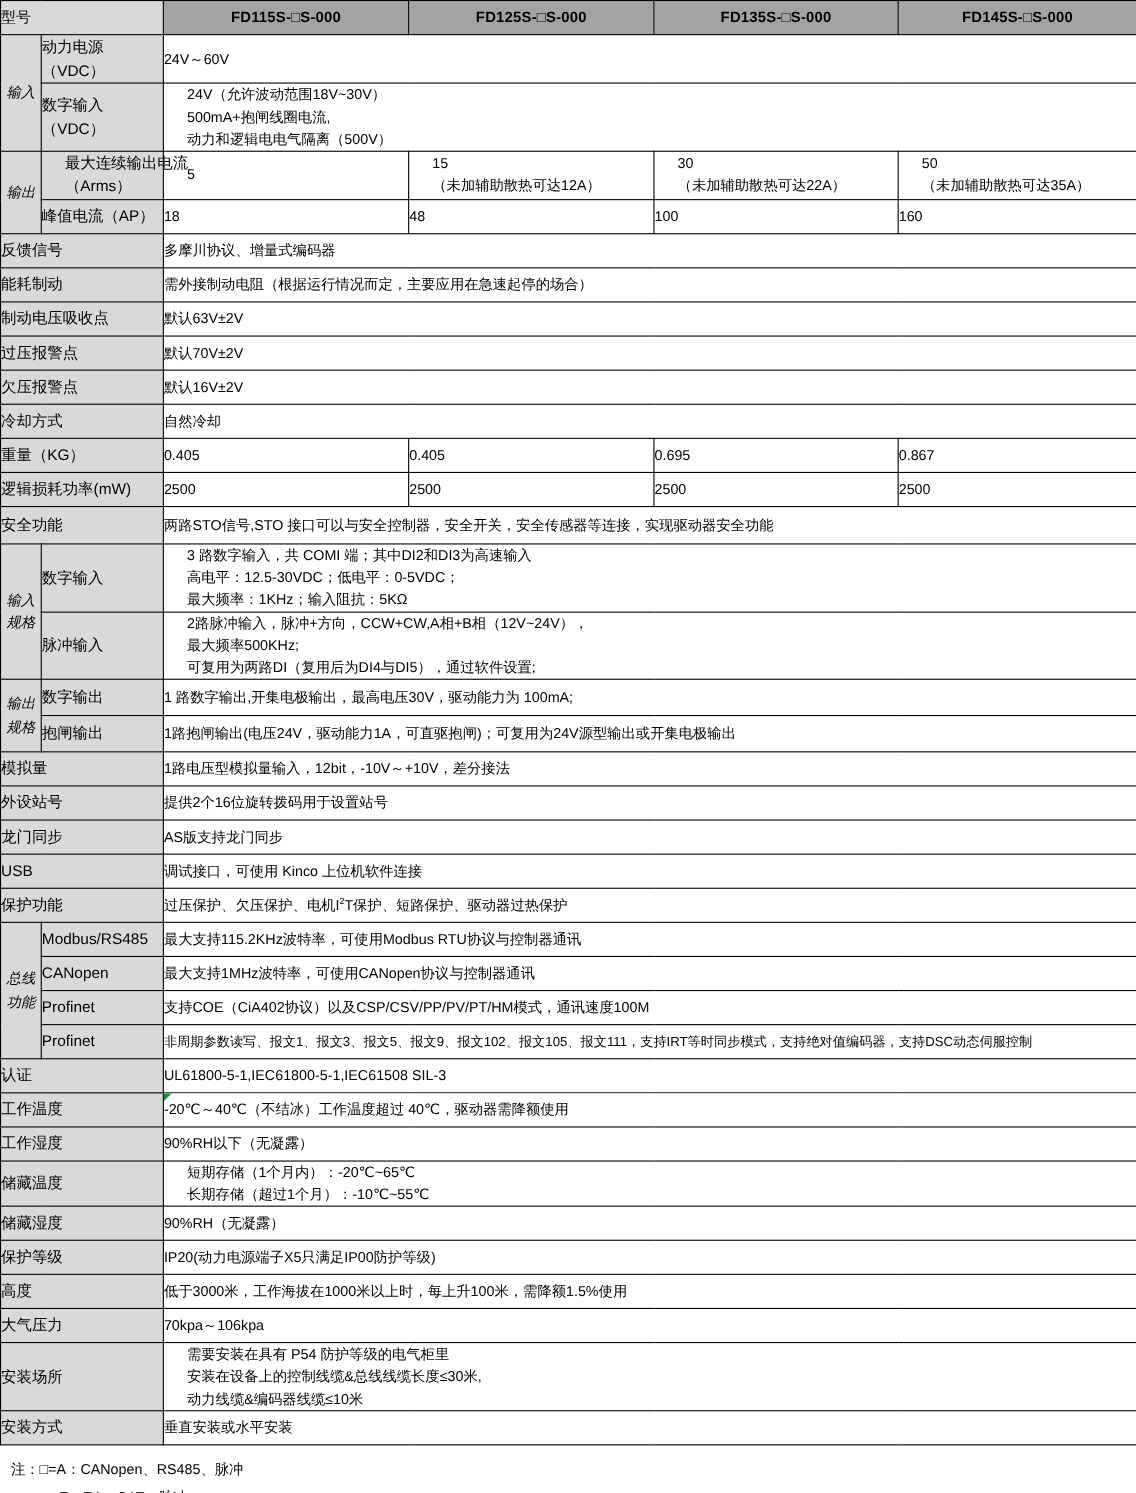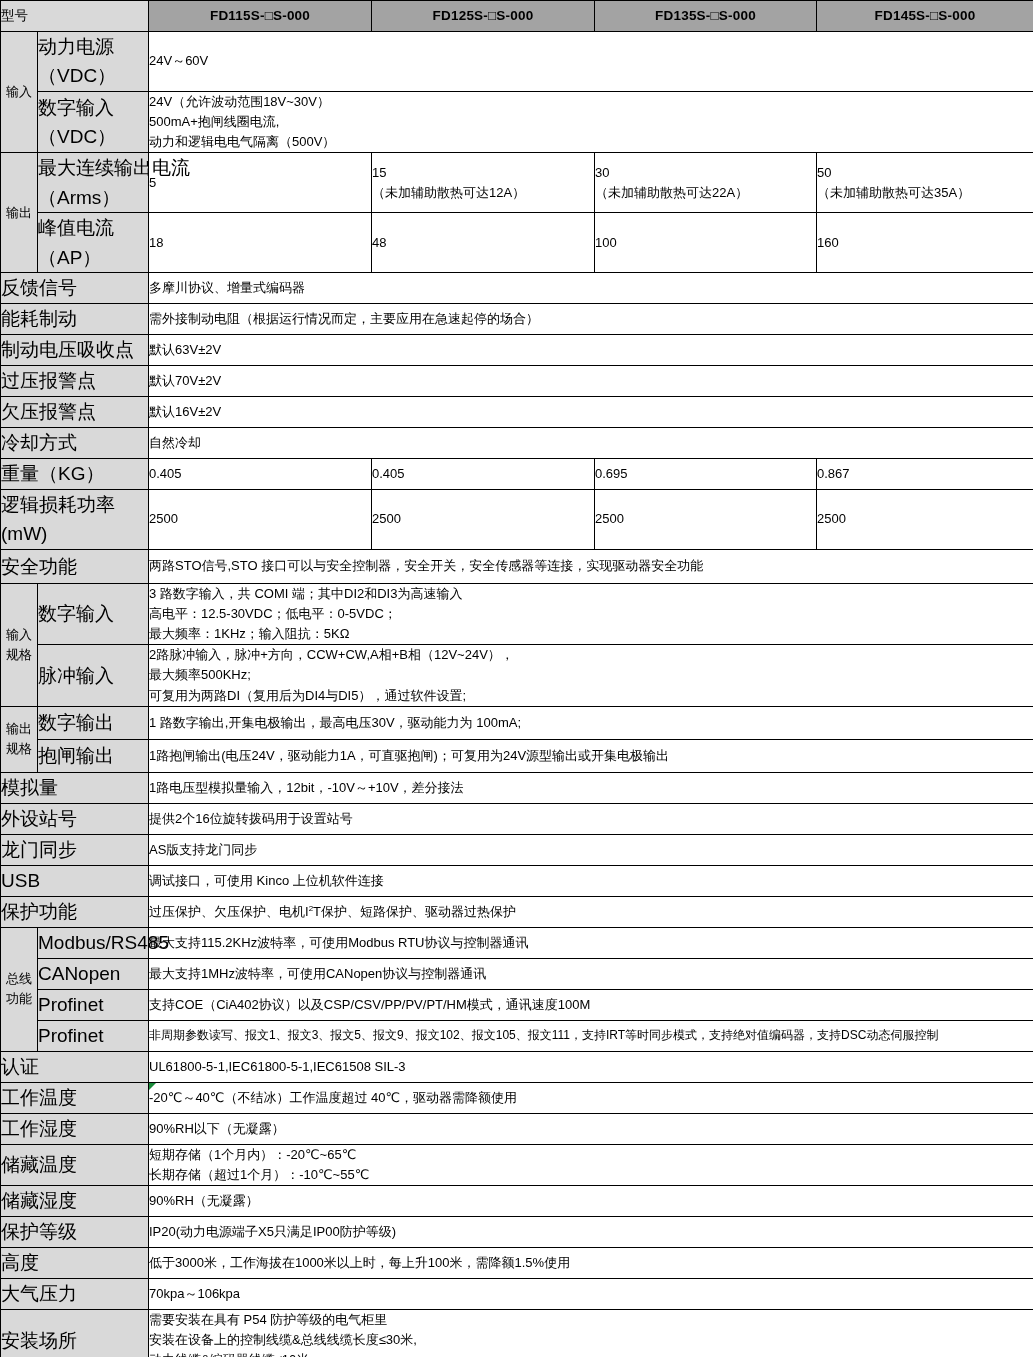--- a/index.html
+++ b/index.html
@@ -51,45 +51,46 @@
     text-align: left;
     padding-left: 7px;
     height: 30px;
     font-size: 13.5px;
     margin-left: 16px;
   }
   .lbl {
     background: #d9d9d9;
     text-align: left;
     padding-left: 7px;
-    font-size: 19px;
+    font-size: 14px;
   }
   .lbl-grp-c {
     background: #d9d9d9;
     text-align: center;
     font-size: 13px;
     line-height: 1.35;
+    font-style: italic;
   }
   .val {
     background: #ffffff;
     text-align: left;
     padding-left: 7px;
     padding-right: 5px;
     font-size: 13px;
   }
   .val-c {
     background: #ffffff;
     text-align: left;
     font-size: 13px;
   }
   .ml {           
     padding-top: 5px;
     padding-bottom: 5px;
   }
-  .ml div { white-space: nowrap; }
+  .ml div { white-space: nowrap; padding-left: 21px; }
   .r30 { height: 30px; }
   .r33 { height: 33px; }
   sup.sq { font-size: 8px; vertical-align: super; }
   .cell-flag {
     position: relative;
   }
   .cell-flag::before {
     content: "";
     position: absolute;
     top: 0; left: 0;
@@ -361,16 +362,17 @@
 
   <tr>
     <td class="lbl r30" colspan="2">安装方式</td>
     <td class="val r30" colspan="4">垂直安装或水平安装</td>
   </tr>
 
   </tbody>
 </table>
 
 <div class="notes">
+  <div>注：□=A：CANopen、RS485、脉冲</div>
   <div class="n-indent">=E：EtherCAT、脉冲</div>
 
 </div>
 </div>
 
 </body></html>

